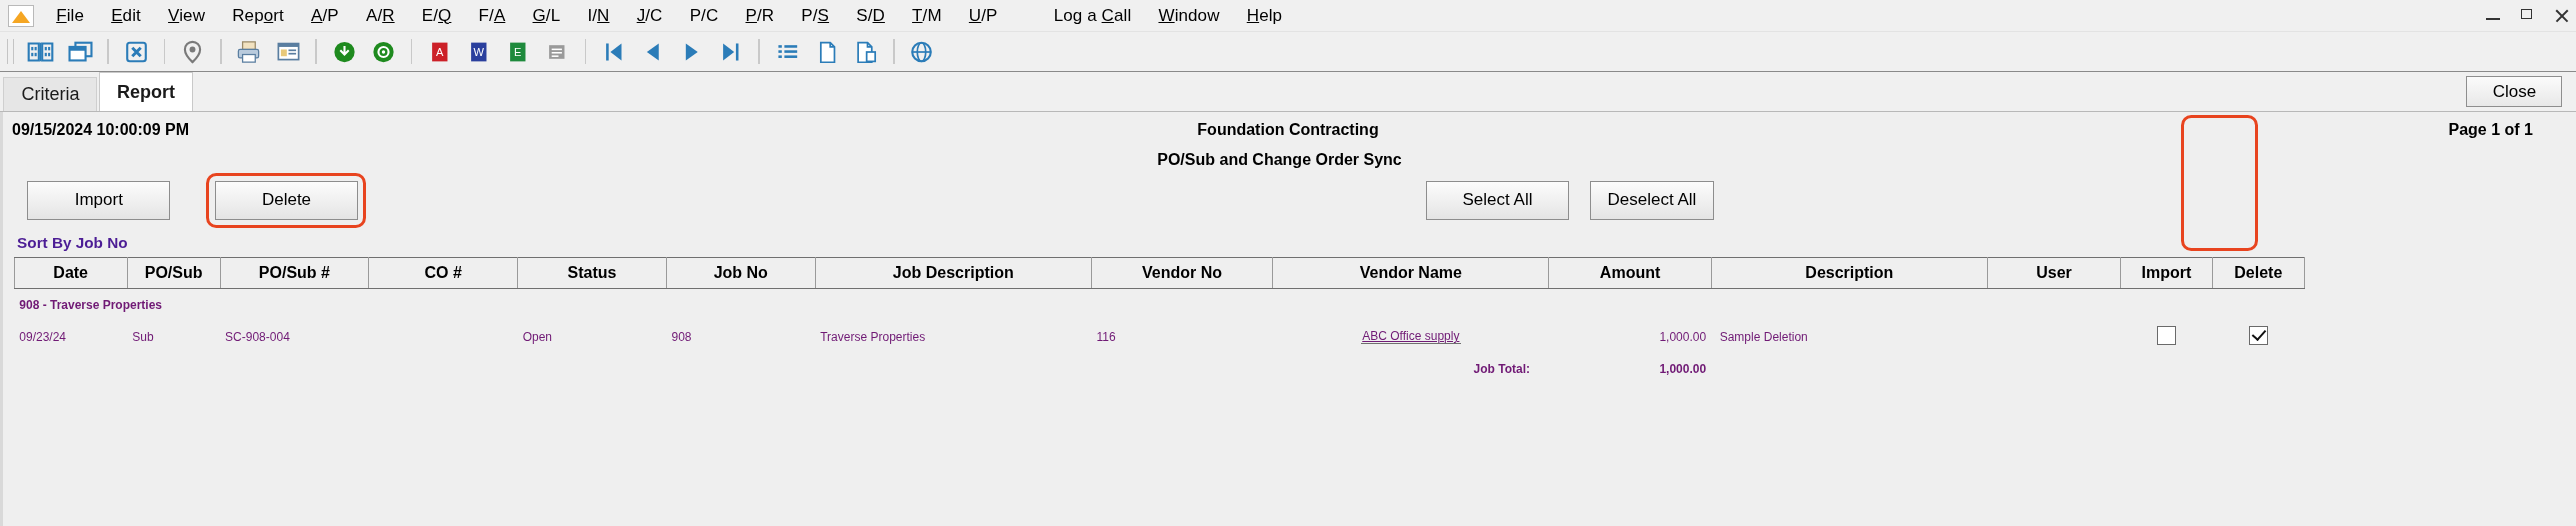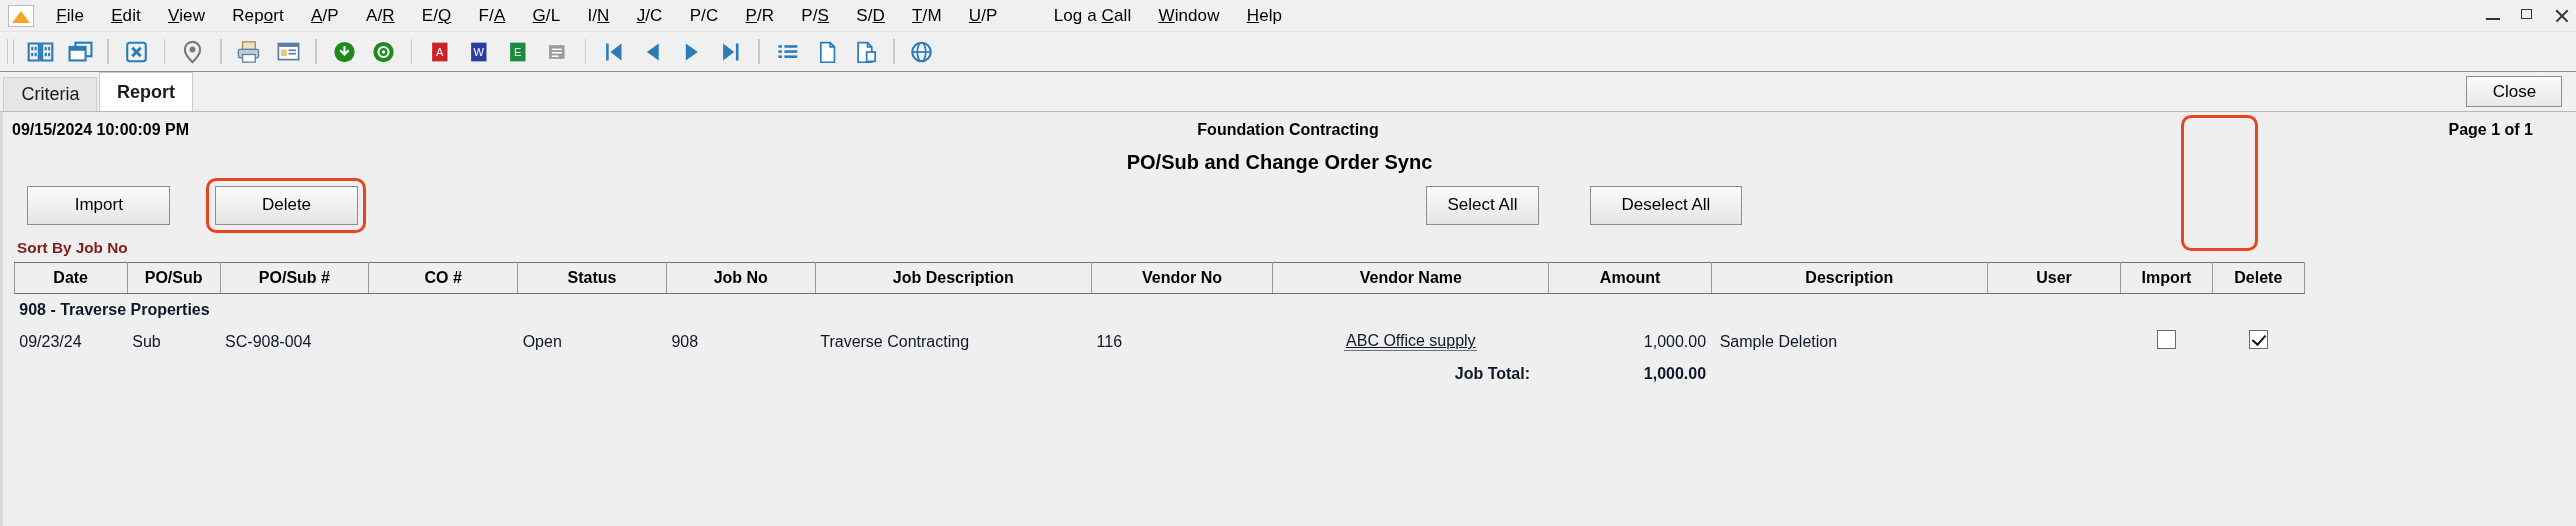--- a/index.html
+++ b/index.html
@@ -199,21 +199,21 @@
     height: 39px;
     font-size: 16px;
     font-weight: bold;
     color: #000;
   }
   .rpt-left  { position: absolute; left: 0;  top: 8.5px; }
   .rpt-mid   { position: absolute; left: 50%; top: 8.5px; transform: translateX(-50%); white-space: nowrap;}
   .rpt-right { position: absolute; right: 31px; top: 8.5px; }
   .rpt-sub {
     text-align: center;
-    font-size: 20px;
+    font-size: 16px;
     font-weight: bold;
     color: #000;
     margin-bottom: 8.5px;
     position: relative;
     left: -8.5px;
   }
 
   .btnrow {
     position: relative;
     height: 56px;
@@ -234,21 +234,21 @@
   .hilite {
     position: absolute;
     border: 3.4px solid #e8441f;
     border-radius: 10.2px;
     box-sizing: border-box;
     pointer-events: none;
   }
   .sortby {
     font-size: 15.3px;
     font-weight: bold;
-    color: #7f1d1d;
+    color: #4c1d95;
     margin: 0 0 5.1px 5.1px;
   }
 
   
   table.grid {
     border-collapse: collapse;
     width: 2291px;
     table-layout: fixed;
     margin-left: 1.7px;
   }
@@ -260,22 +260,22 @@
     font-size: 16px;
     font-weight: bold;
     color: #000000;
     height: 31px;
     padding: 0 5.1px;
     text-align: center;
     white-space: nowrap;
     box-sizing: border-box;
   }
   table.grid td {
-    font-size: 16px;
-    color: #0f172a;
+    font-size: 12px;
+    color: #701a75;
     height: 32px;
     padding: 0 5.1px;
     border: none;
     white-space: nowrap;
     vertical-align: middle;
     margin-left: 44px;
   }
   .grp-row td {
     font-weight: bold;
     font-size: 16px;
@@ -542,24 +542,24 @@
     <div class="rpt-sub">PO/Sub and Change Order Sync</div>
 
     <div class="btnrow">
       <div class="gbtn" style="left:15.3px; top:3.4px; width:143px;">
           <span>Import</span>
         </div>
       <div class="gbtn" style="left:203px; top:3.4px; width:143px;">
           <span>Delete</span>
         </div>
       <div class="hilite" style="left:194px; top:-4.3px; width:160px; height:55px;"></div>
-      <div class="gbtn" style="left:1414px; top:3.4px; width:113px;">
+      <div class="gbtn" style="left:1414px; top:3.4px; width:143px;">
           <span>Select All</span>
         </div>
-      <div class="gbtn" style="left:1578px; top:3.4px; width:152px;">
+      <div class="gbtn" style="left:1578px; top:3.4px; width:124px;">
           <span>Deselect All</span>
         </div>
     </div>
 
     <div class="sortby">Sort By Job No</div>
 
     <table class="grid">
       <colgroup>
         <col style="width:101px">
           <col style="width:83px">
@@ -598,21 +598,21 @@
         <tr class="grp-row">
           <td colspan="14" class="t-left">908 - Traverse Properties</td>
         </tr>
         <tr>
           <td class="t-left">09/23/24</td>
           <td class="t-left">Sub</td>
           <td class="t-left">SC-908-004</td>
           <td class="t-center"></td>
           <td class="t-left">Open</td>
           <td class="t-left">908</td>
-          <td class="t-left">Traverse Contracting</td>
+          <td class="t-left">Traverse Properties</td>
           <td class="t-left">116</td>
           <td class="t-center"><span class="u-line">ABC Office supply</span></td>
           <td class="t-right">1,000.00</td>
           <td class="t-left" style="padding-left:8.5px;">Sample Deletion</td>
           <td class="t-left"></td>
           <td class="t-center"><span class="chk"></span></td>
           <td class="t-center"><span class="chk on"></span></td>
         </tr>
         <tr>
           <td colspan="8"></td>

